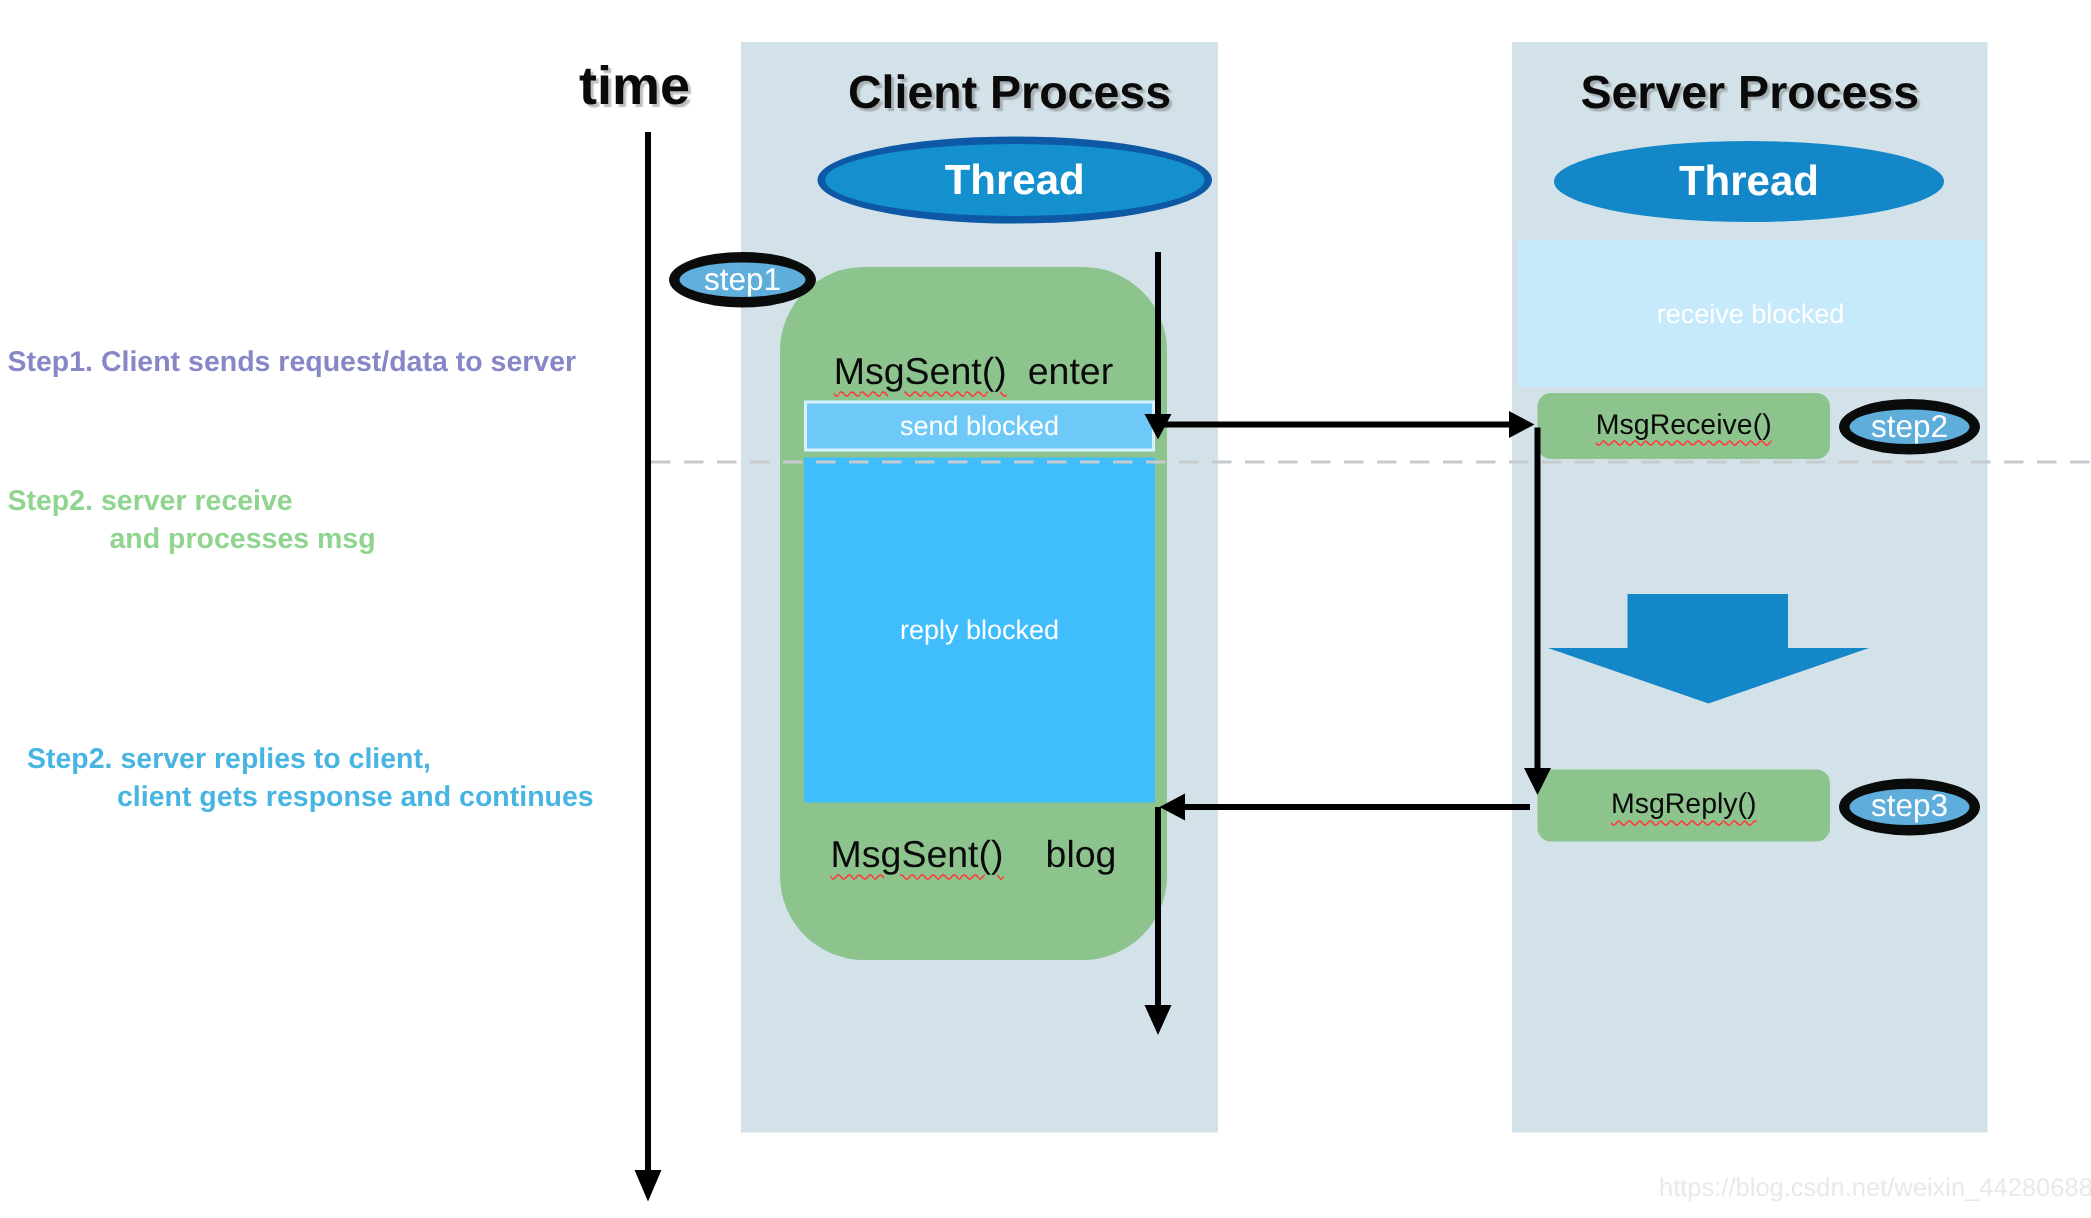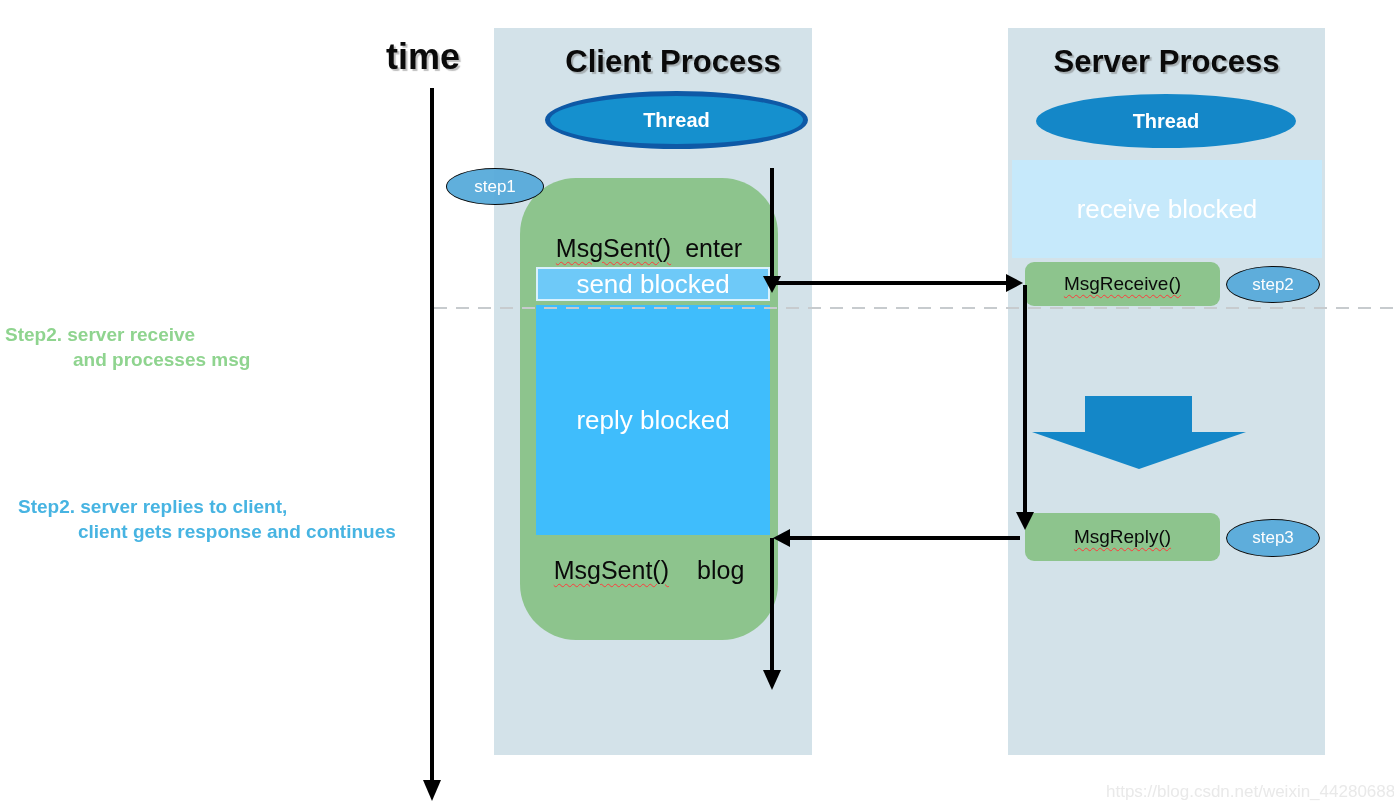--- a/index.html
+++ b/index.html
@@ -12,32 +12,32 @@
   .col { position: absolute; top: 28px; height: 727px; background: #d3e2e9; }
   .col-title {
     position: absolute; top: 44px; text-align: center;
     font-size: 31px; font-weight: bold; color: #0a0a0a;
     text-shadow: 2px 2px 1px rgba(110,110,110,0.45);
   }
 
   .thread-ellipse {
     position: absolute; border-radius: 50%;
     display: flex; align-items: center; justify-content: center;
-    color: #ffffff; font-size: 20px; font-weight: bold;
+    color: #ffffff; font-size: 28px; font-weight: bold;
   }
   .thread-client { left: 545px; top: 91px; width: 263px; height: 58px;
     background: #1590ce; border: 5px solid #0e59a6; }
   .thread-server { left: 1036px; top: 94px; width: 260px; height: 54px;
     background: #1487c8; }
 
   .badge {
     position: absolute; border-radius: 50%;
     display: flex; align-items: center; justify-content: center;
-    background: #58abdb; color: #ffffff; font-size: 17px;
-    border: 1px solid #000000; opacity: 0.95; z-index: 6;
+    background: #58abdb; color: #ffffff; font-size: 21px;
+    border: 7px solid #000000; opacity: 0.95; z-index: 6;
   }
 
   .green-box {
     position: absolute; left: 520px; top: 178px; width: 258px; height: 462px;
     background: #8dc48d; border-radius: 56px; z-index: 1;
   }
   .green-fn-box {
     position: absolute; background: #8dc48d; border-radius: 9px;
     display: flex; align-items: center; justify-content: center;
     color: #0a0a0a; font-size: 19px; z-index: 2;
@@ -52,21 +52,21 @@
     text-decoration-style: wavy;
     text-decoration-color: #ff3b3b;
     text-decoration-thickness: 1px;
     text-underline-offset: 4px;
   }
   .fn-arg { margin-left: 14px; }
   .fn-arg-wide { margin-left: 28px; }
 
   .blue-box {
     position: absolute; display: flex; align-items: center; justify-content: center;
-    color: #ffffff; font-size: 26px; z-index: 2;
+    color: #ffffff; font-size: 18px; z-index: 2;
   }
   .send-blocked { left: 536px; top: 267px; width: 234px; height: 34px;
     background: #6ec9f8; border: 2px solid #d9f1fd; }
   .reply-blocked { left: 536px; top: 305px; width: 234px; height: 230px;
     background: #3fbdfc; }
   .receive-blocked { left: 1012px; top: 160px; width: 310px; height: 98px;
     background: #c6e9fb; }
 
   .process-text {
     position: absolute; left: 1085px; top: 399px; width: 108px;
@@ -153,20 +153,21 @@
     <div>msg</div>
   </div>
 
   <div class="green-fn-box" style="left:1025px; top:513px; width:195px; height:48px;">
     <span class="fn">MsgReply()</span>
   </div>
   <div class="badge" style="left:1226px; top:519px; width:94px; height:38px;text-align:center;">
     <span>step3</span>
   </div>
 
+  <div class="note note-purple" style="left:5px; top:231px;">Step1. Client sends request/data to server</div>
   <div class="note note-green" style="left:5px; top:324px;">Step2. server receive</div>
   <div class="note note-green" style="left:73px; top:349px;">and processes msg</div>
   <div class="note note-blue" style="left:18px; top:496px;">Step2. server replies to client,</div>
   <div class="note note-blue" style="left:78px; top:521px;">client gets response and continues</div>
 
   <div class="watermark">https://blog.csdn.net/weixin_44280688</div>
 
   <svg class="overlay" viewBox="0 0 1394 812">
 
     <line x1="434" y1="308" x2="1394" y2="308" stroke="#c7cbce" stroke-width="2" stroke-dasharray="13 9"></line>

